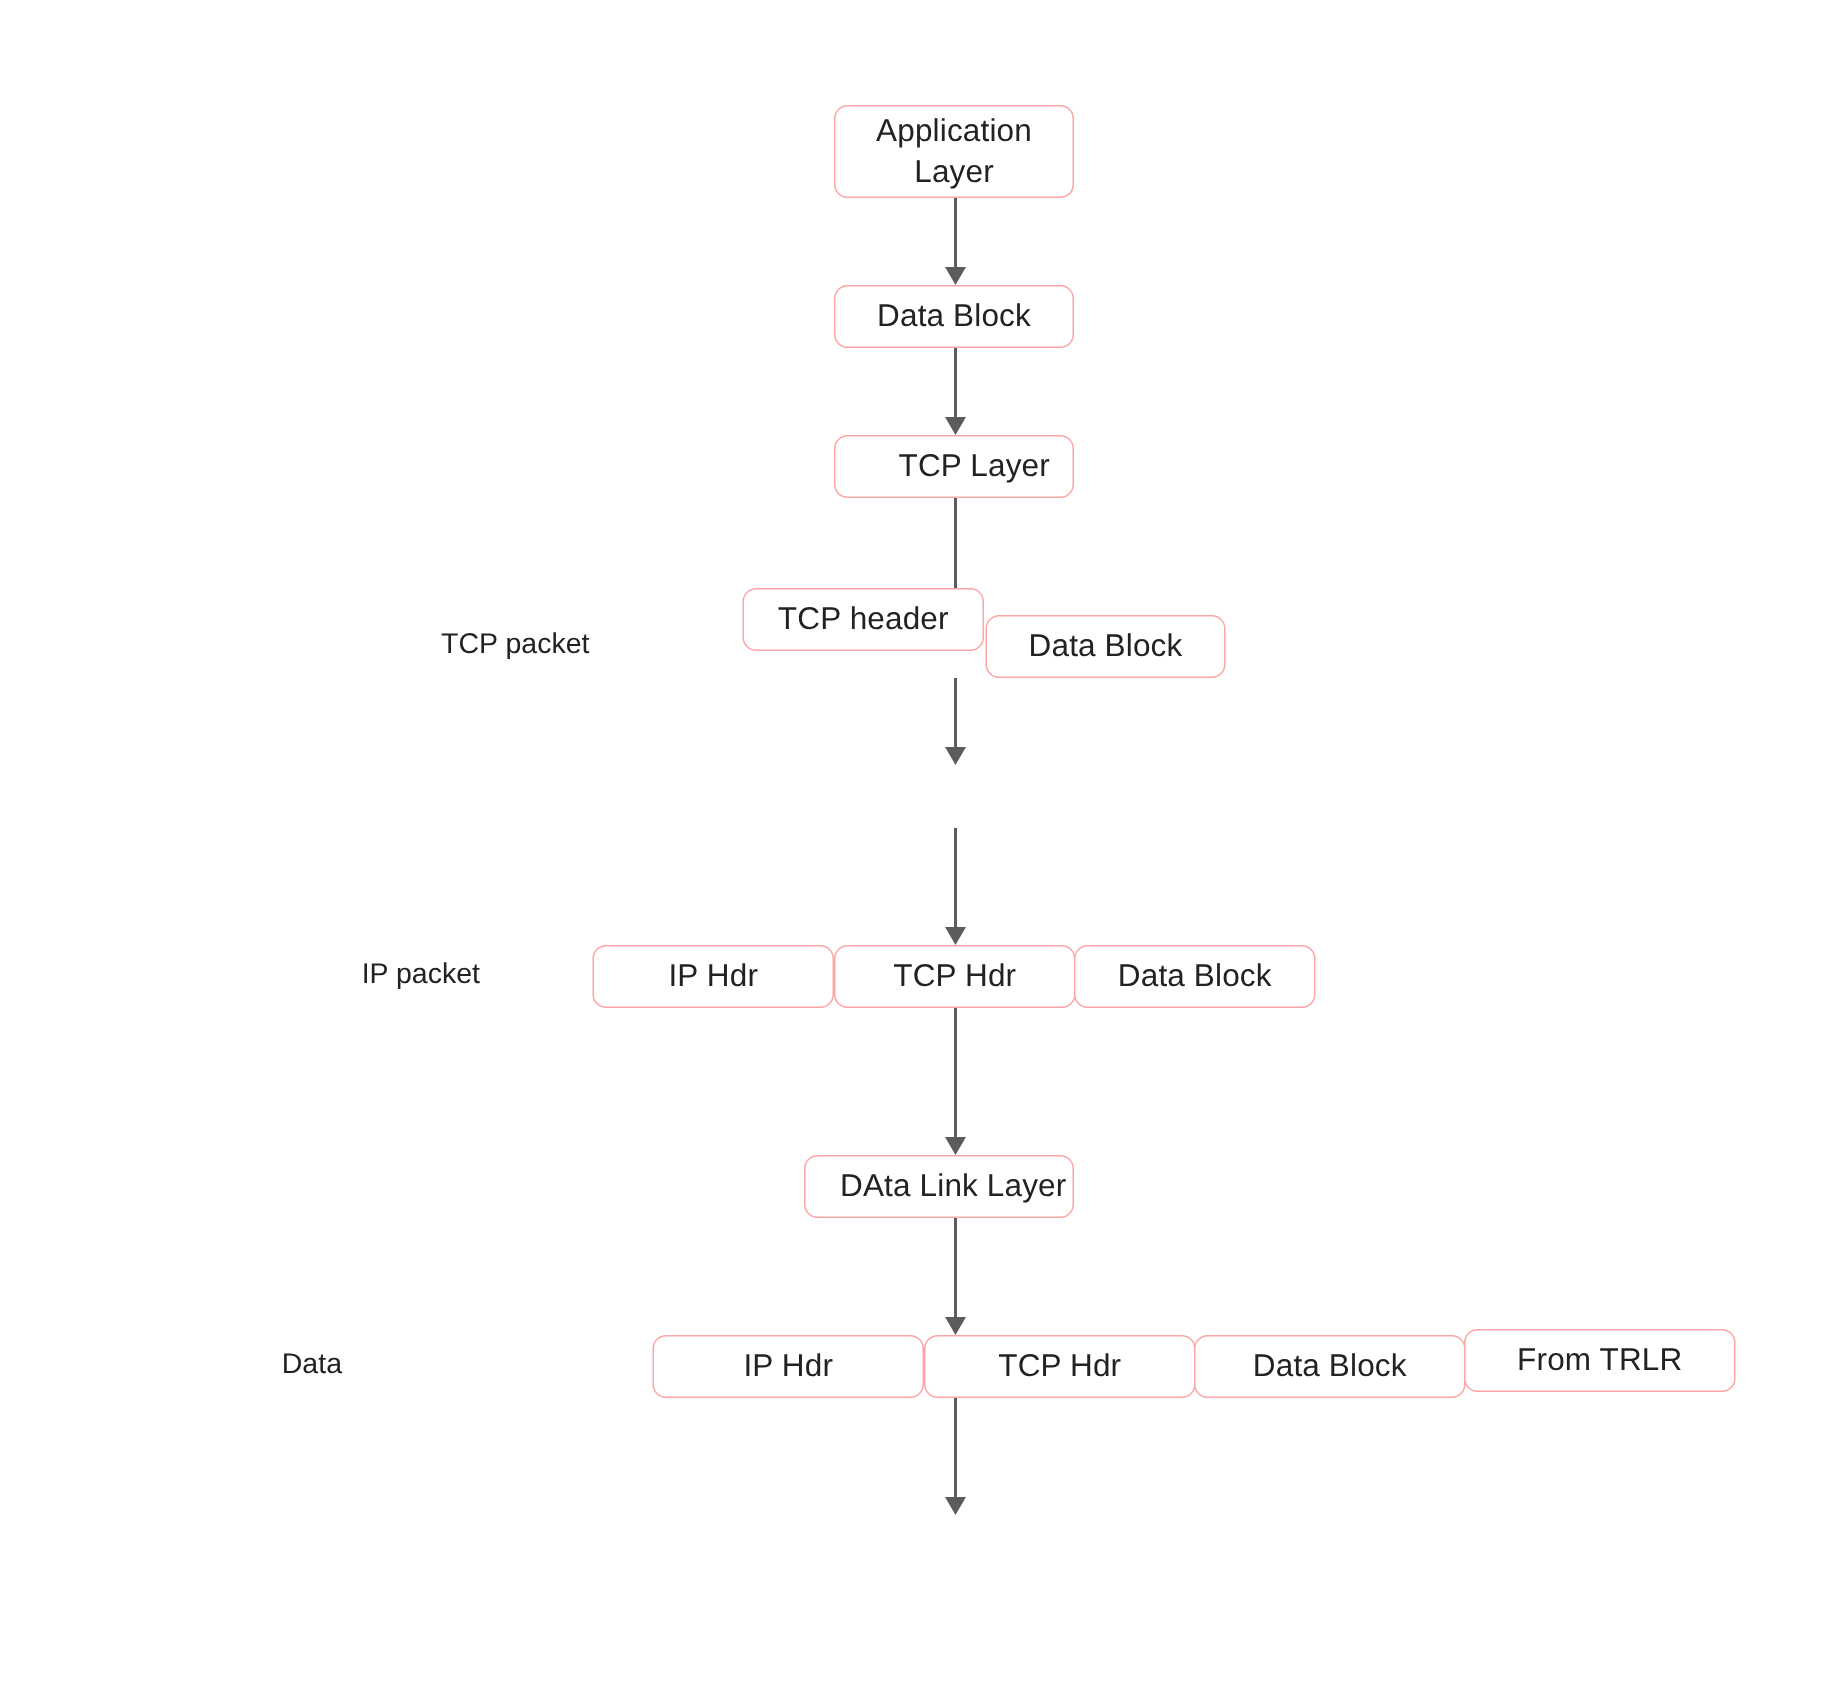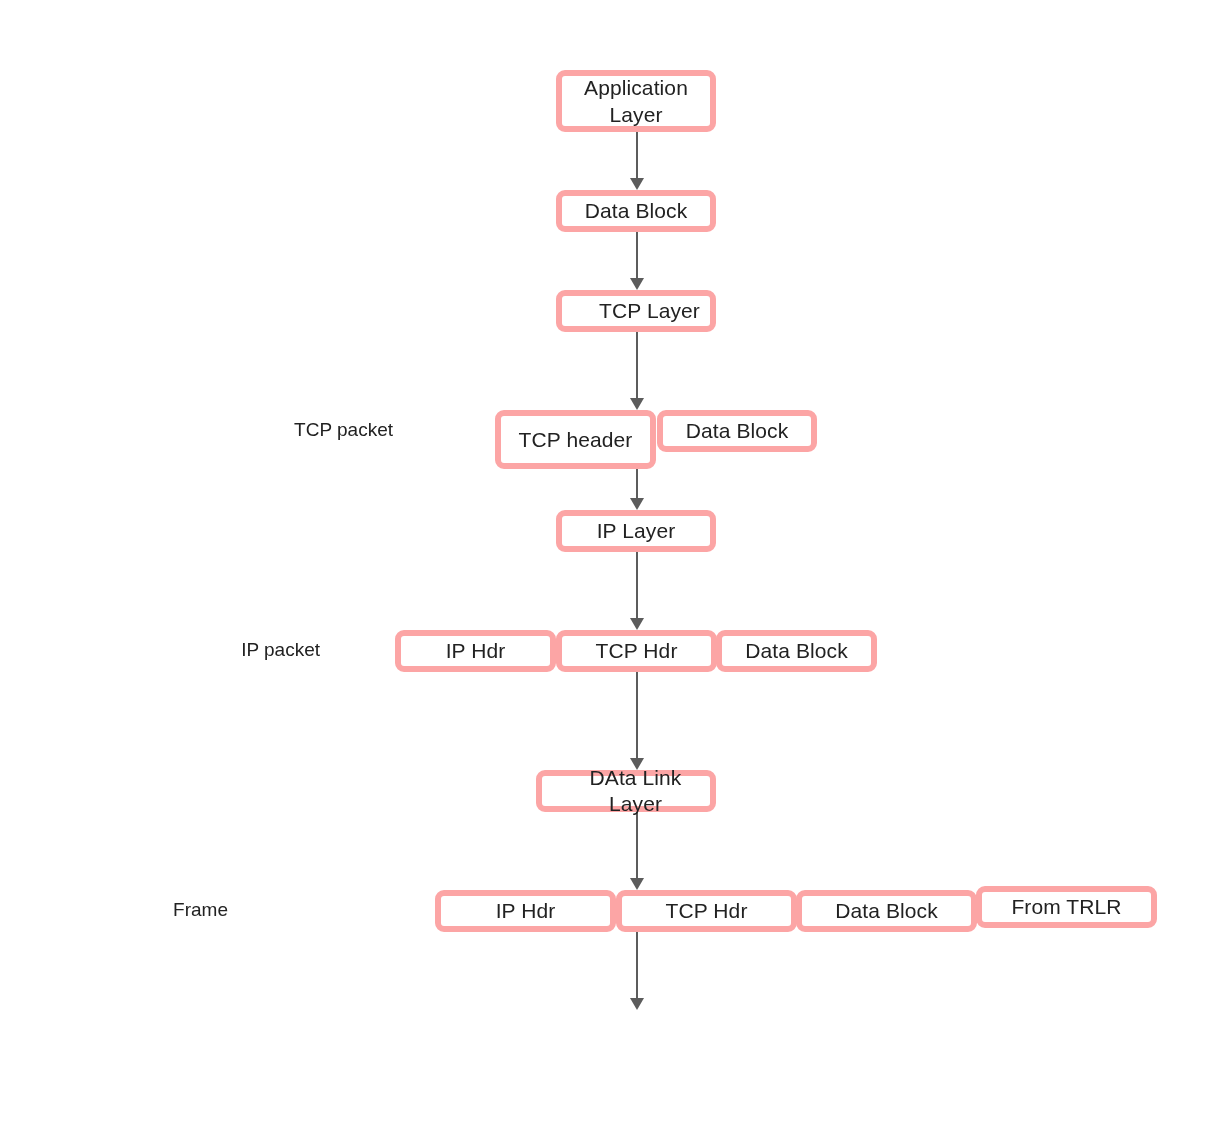--- a/index.html
+++ b/index.html
@@ -18,21 +18,21 @@
     width: 1232px;
     height: 1122px;
     background: #ffffff;
     overflow: hidden;
   }
   
   .node {
     position: absolute;
     box-sizing: border-box;
     background: #ffffff;
-    border: 6px solid #fca5a5;
+    border: 1px solid #fca5a5;
     border-radius: 9px;
     display: flex;
     align-items: center;
     justify-content: center;
     text-align: center;
     font-size: 21px;
     line-height: 1.22;
     color: #222222;
     letter-spacing: 0.1px;
     z-index: 3;
@@ -101,35 +101,32 @@
     <span>TCP Layer</span>
   </div>
 
   <div class="connector" style="left:636px; top:332px; height:78px;">
     <div class="stem" style="height:66px;"></div>
     <div class="head" style="top:66px;"></div>
   </div>
 
   <div class="row-label" style="left:193px; top:419px; width:200px;">TCP packet</div>
 
-  <div class="node" style="left:495px; top:410px; width:161px; height:59px;">
+  <div class="node" style="left:495px; top:392px; width:161px; height:42px;">
     <span>TCP header</span>
   </div>
   <div class="node" style="left:657px; top:410px; width:160px; height:42px;">
     <span>Data Block</span>
   </div>
 
   <div class="connector" style="left:636px; top:452px; height:58px;">
     <div class="stem" style="height:46px;"></div>
     <div class="head" style="top:46px;"></div>
   </div>
 
-  <div class="node" style="left:556px; top:510px; width:160px; height:42px;">
-    <span>IP Layer</span>
-  </div>
 
   <div class="connector" style="left:636px; top:552px; height:78px;">
     <div class="stem" style="height:66px;"></div>
     <div class="head" style="top:66px;"></div>
   </div>
 
   <div class="row-label" style="left:120px; top:639px; width:200px;">IP packet</div>
 
   <div class="node" style="left:395px; top:630px; width:161px; height:42px;">
     <span>IP Hdr</span>
@@ -148,21 +145,21 @@
 
   <div class="node" style="left:536px; top:770px; width:180px; height:42px;padding-left:19px;">
     <span>DAta Link Layer</span>
   </div>
 
   <div class="connector" style="left:636px; top:812px; height:78px;">
     <div class="stem" style="height:66px;"></div>
     <div class="head" style="top:66px;"></div>
   </div>
 
-  <div class="row-label" style="left:28px; top:899px; width:200px;">Frame</div>
+  <div class="row-label" style="left:28px; top:899px; width:200px;">Data</div>
 
   <div class="node" style="left:435px; top:890px; width:181px; height:42px;">
     <span>IP Hdr</span>
   </div>
   <div class="node" style="left:616px; top:890px; width:181px; height:42px;">
     <span>TCP Hdr</span>
   </div>
   <div class="node" style="left:796px; top:890px; width:181px; height:42px;">
     <span>Data Block</span>
   </div>

